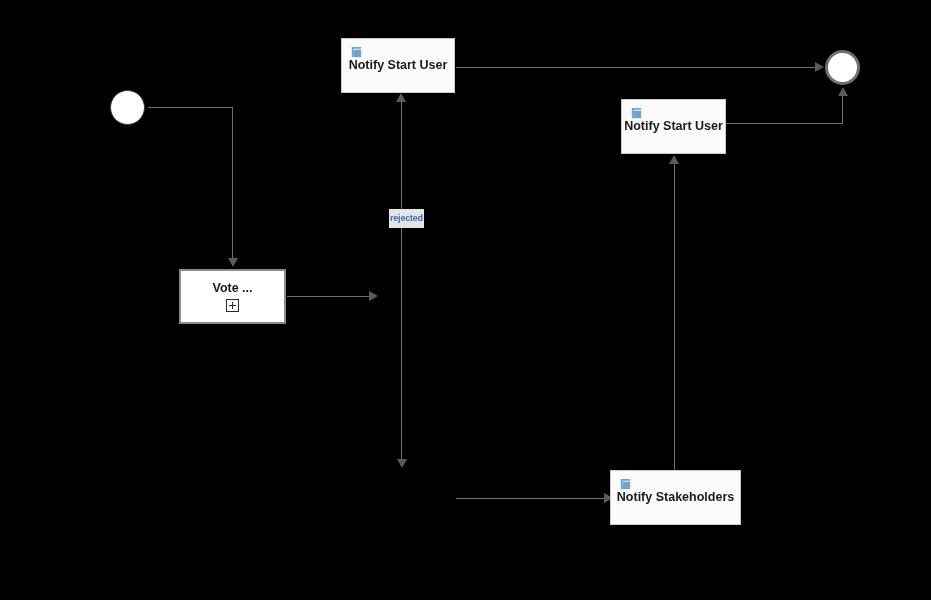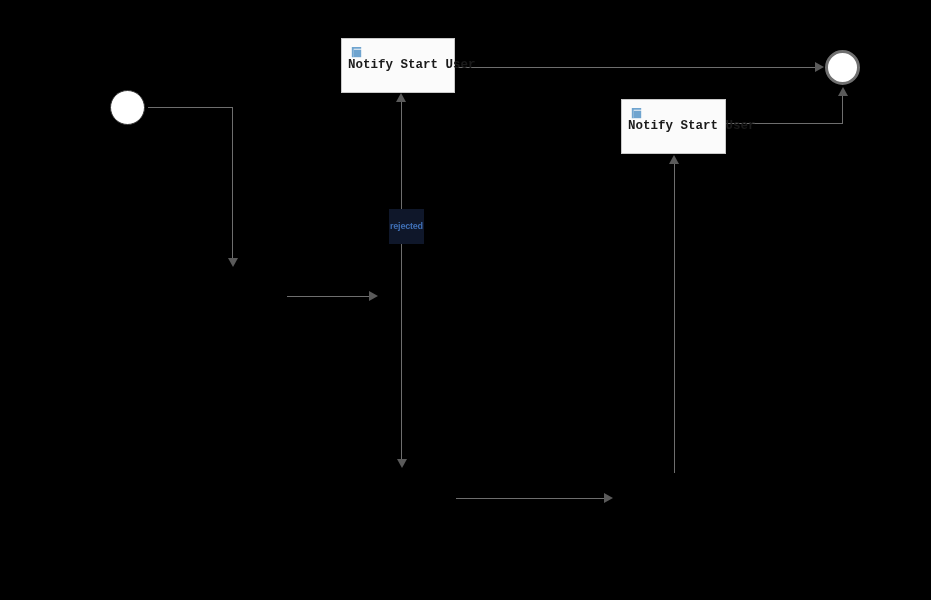--- a/index.html
+++ b/index.html
@@ -31,21 +31,21 @@
   }
 
   
   .task {
     position: absolute;
     background: #fbfbfb;
     border: 1px solid #c9c9c9;
     box-sizing: border-box;
     display: flex;
     align-items: center;
-    font-family: Liberation Mono, monospace;
+    justify-content: center;
   }
   .task.selected {
     border: 2px solid #8a8a8a;
     background: #ffffff;
   }
   .task-label {
     font-size: 12.5px;
     font-weight: bold;
     color: #1a1a1a;
     text-align: center;
@@ -125,23 +125,23 @@
     border-right: 5px solid transparent;
     border-top: 9px solid #5a5a5a;
   }
 
   
   .flow-label {
     position: absolute;
     font-size: 9px;
     font-weight: bold;
     color: #3f6fb5;
-    background: #0f172a;
+    background: #e5e5e5;
     letter-spacing: -0.2px;
-    padding: 12px 1px;
+    padding: 4px 1px;
     white-space: nowrap;
     line-height: 11px;
   }
 
   
   .gateway {
     position: absolute;
     background: transparent;
   }
 </style>
@@ -196,16 +196,31 @@
   <div class="task" style="left:621px; top:99px; width:105px; height:55px;">
     <span class="task-icon">
       <svg viewBox="0 0 16 16" width="15" height="15" xmlns="http://www.w3.org/2000/svg">
         <path d="M3,2 L13,2 L13,4 L5,4 L5,13 L3,13 Z" fill="#6fa4cf"></path>
         <rect x="5" y="5" width="8" height="8" fill="#6fa4cf"></rect>
       </svg>
     </span>
     <span class="task-label">Notify Start User</span>
   </div>
 
-
-
+  <div class="task selected" style="left:179px; top:269px; width:107px; height:55px;">
+    <span class="task-inner">
+      <span class="task-label">Vote ...</span>
+      <span class="subprocess-marker"></span>
+    </span>
+  </div>
+
+
+  <div class="task" style="left:610px; top:470px; width:131px; height:55px;">
+    <span class="task-icon">
+      <svg viewBox="0 0 16 16" width="15" height="15" xmlns="http://www.w3.org/2000/svg">
+        <path d="M3,2 L13,2 L13,4 L5,4 L5,13 L3,13 Z" fill="#6fa4cf"></path>
+        <rect x="5" y="5" width="8" height="8" fill="#6fa4cf"></rect>
+      </svg>
+    </span>
+    <span class="task-label">Notify Stakeholders</span>
+  </div>
 
 </div>
 
 </body></html>

